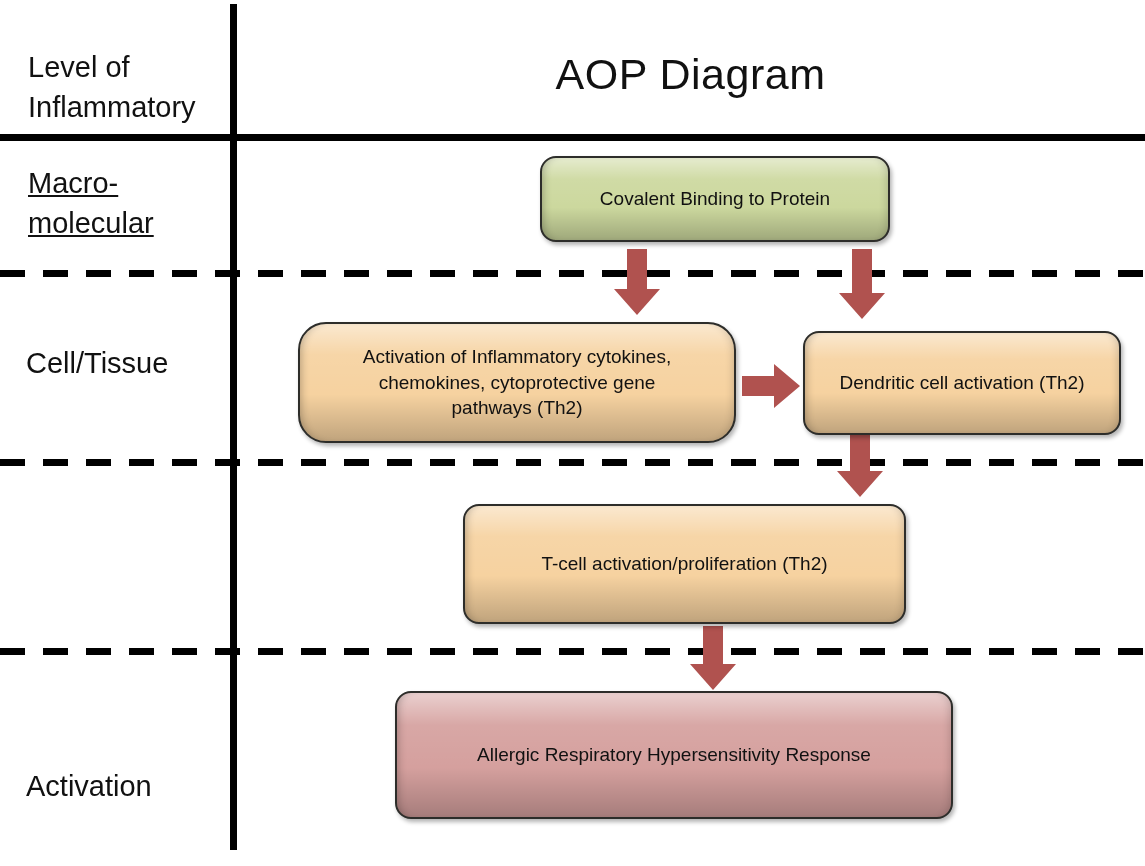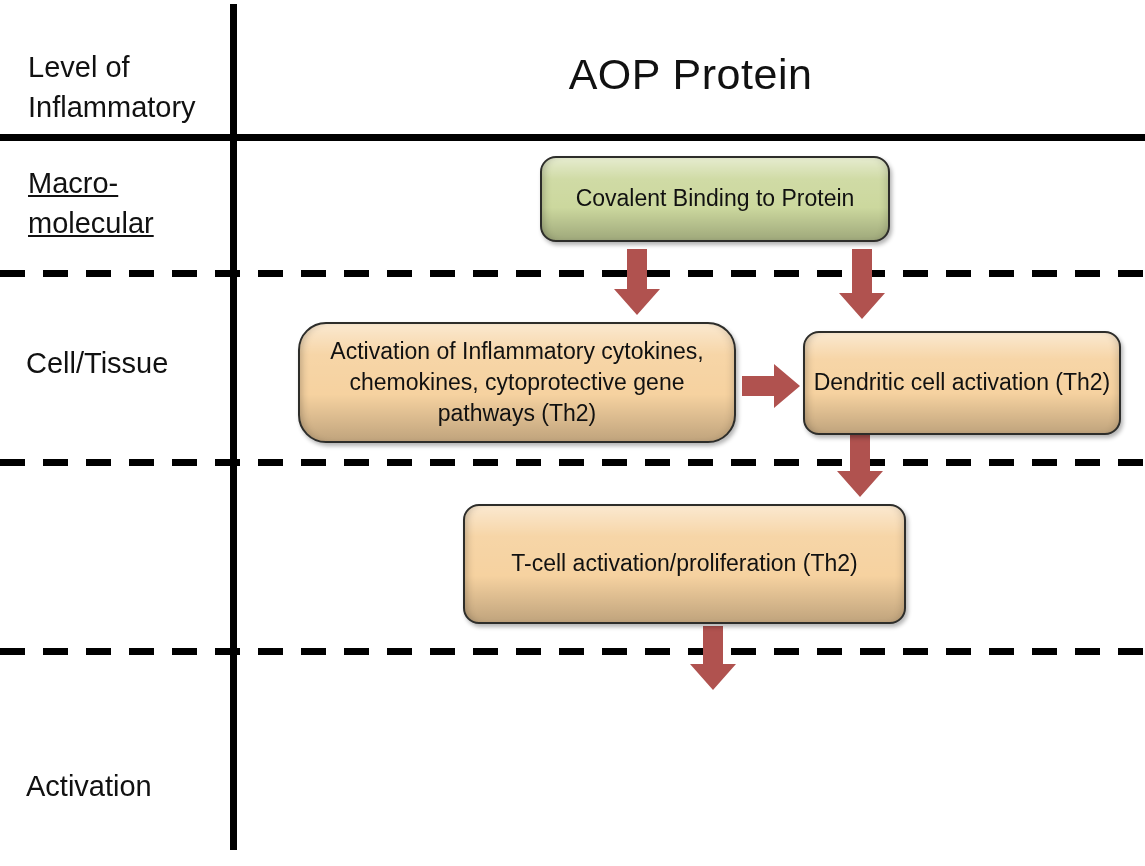--- a/index.html
+++ b/index.html
@@ -33,21 +33,21 @@
   .col-header{left:28px;top:47px;}
   .lab-macro{left:28px;top:163px;text-decoration:underline;}
   .lab-cell{left:26px;top:343px;}
   .lab-organ{left:26px;top:528px;}
   .lab-individual{left:26px;top:766px;}
 
   
   .node{
     position:absolute;z-index:3;
     display:flex;align-items:center;justify-content:center;
-    text-align:center;font-size:23px;line-height:1.35;
+    text-align:center;font-size:19px;line-height:1.35;
     border:2.5px solid #2d2d2a;border-radius:16px;
     padding:4px 4px;box-sizing:border-box;
     white-space:pre-line;
     background-image:linear-gradient(180deg, rgba(255,255,255,.5) 0%, rgba(255,255,255,.08) 26%, rgba(0,0,0,0) 60%, rgba(0,0,0,.22) 100%);
     box-shadow:2px 3px 4px rgba(0,0,0,.3),
                inset 7px 0 9px -6px rgba(0,0,0,.28),
                inset -7px 0 9px -6px rgba(0,0,0,.18);
   }
   .node.green{background-color:var(--node-green,#ccd89e);left:540px;top:156px;width:350px;height:86px;}
   .node.o-inflam{background-color:var(--node-orange,#f6d2a0);left:298px;top:322px;width:438px;height:121px;border-radius:28px;}
@@ -67,34 +67,35 @@
 <body>
 
 <div class="canvas">
 
   <div class="vline"></div>
   <div class="hline"></div>
   <div class="dashed dash1"></div>
   <div class="dashed dash2"></div>
   <div class="dashed dash3"></div>
 
-  <div class="title">AOP Protein</div>
+  <div class="title">AOP Diagram</div>
   <div class="row-label col-header">Level of
 Inflammatory</div>
   <div class="row-label lab-macro">Macro-
 molecular</div>
   <div class="row-label lab-cell">Cell/Tissue</div>
   <div class="row-label lab-individual">Activation</div>
 
   <div class="node green">Covalent Binding to Protein</div>
   <div class="node o-inflam">Activation of Inflammatory cytokines,
 chemokines, cytoprotective gene
 pathways (Th2)</div>
   <div class="node o-dendritic">Dendritic cell activation (Th2)</div>
   <div class="node o-tcell">T-cell activation/proliferation (Th2)</div>
+  <div class="node pink">Allergic Respiratory Hypersensitivity Response</div>
 
   <svg class="arrow a-d1" width="46" height="66" viewBox="0 0 46 66">
     <polygon points="13,0 33,0 33,40 46,40 23,66 0,40 13,40" fill="#b0524f"></polygon>
   </svg>
   <svg class="arrow a-d2" width="46" height="70" viewBox="0 0 46 70">
     <polygon points="13,0 33,0 33,44 46,44 23,70 0,44 13,44" fill="#b0524f"></polygon>
   </svg>
   <svg class="arrow a-right" width="58" height="44" viewBox="0 0 58 44">
     <polygon points="0,12 32,12 32,0 58,22 32,44 32,32 0,32" fill="#b0524f"></polygon>
   </svg>

